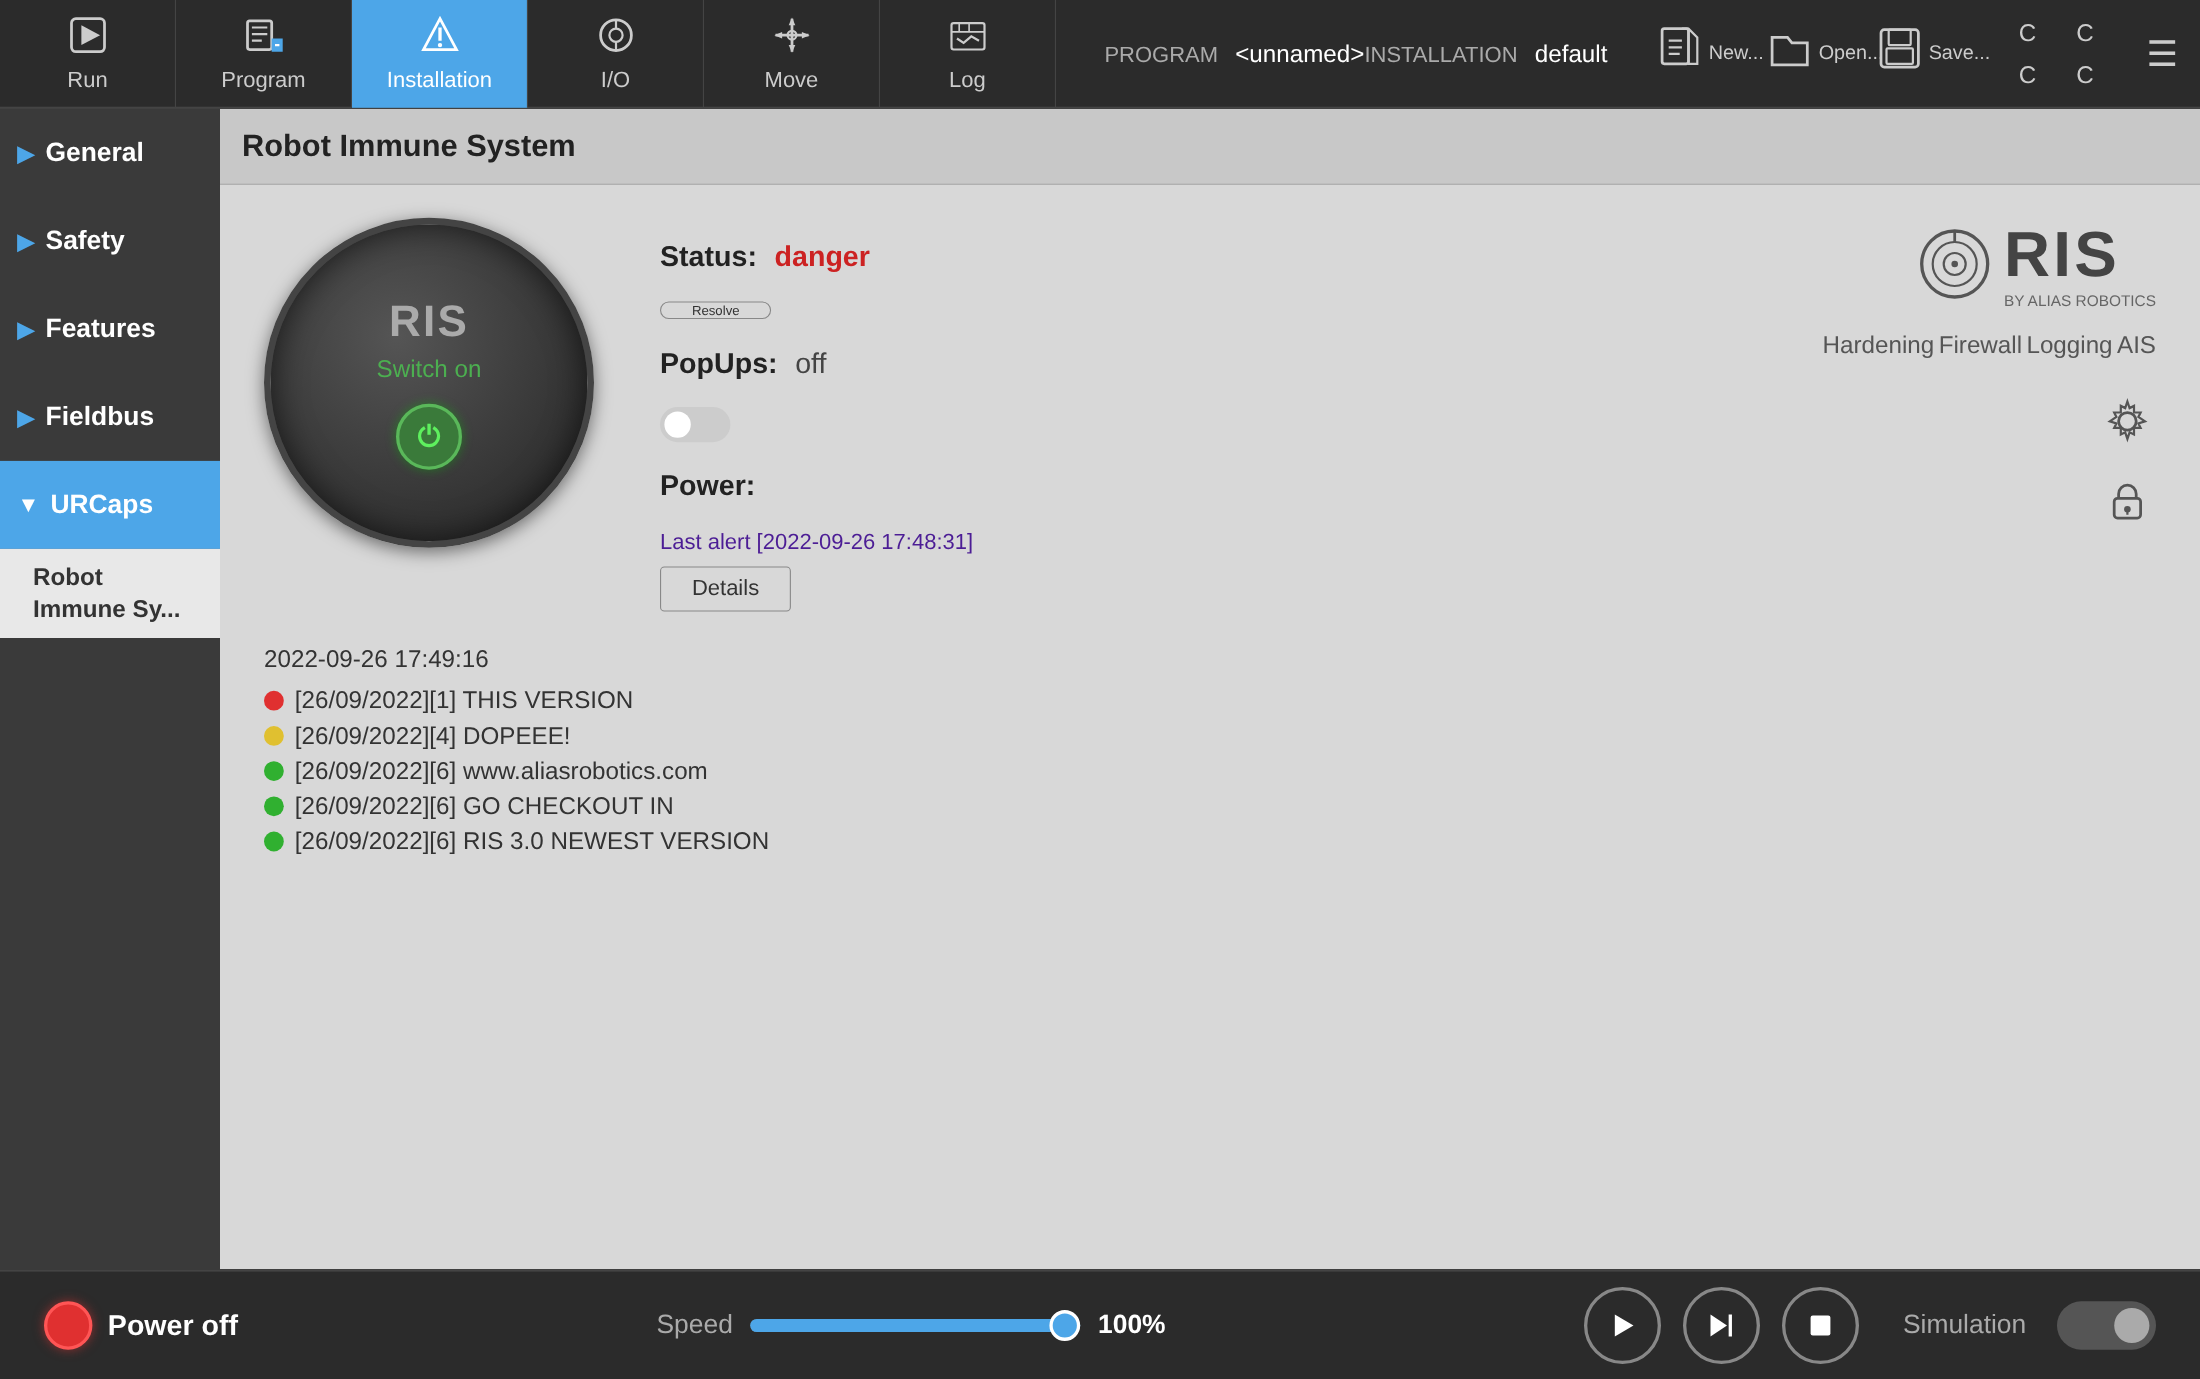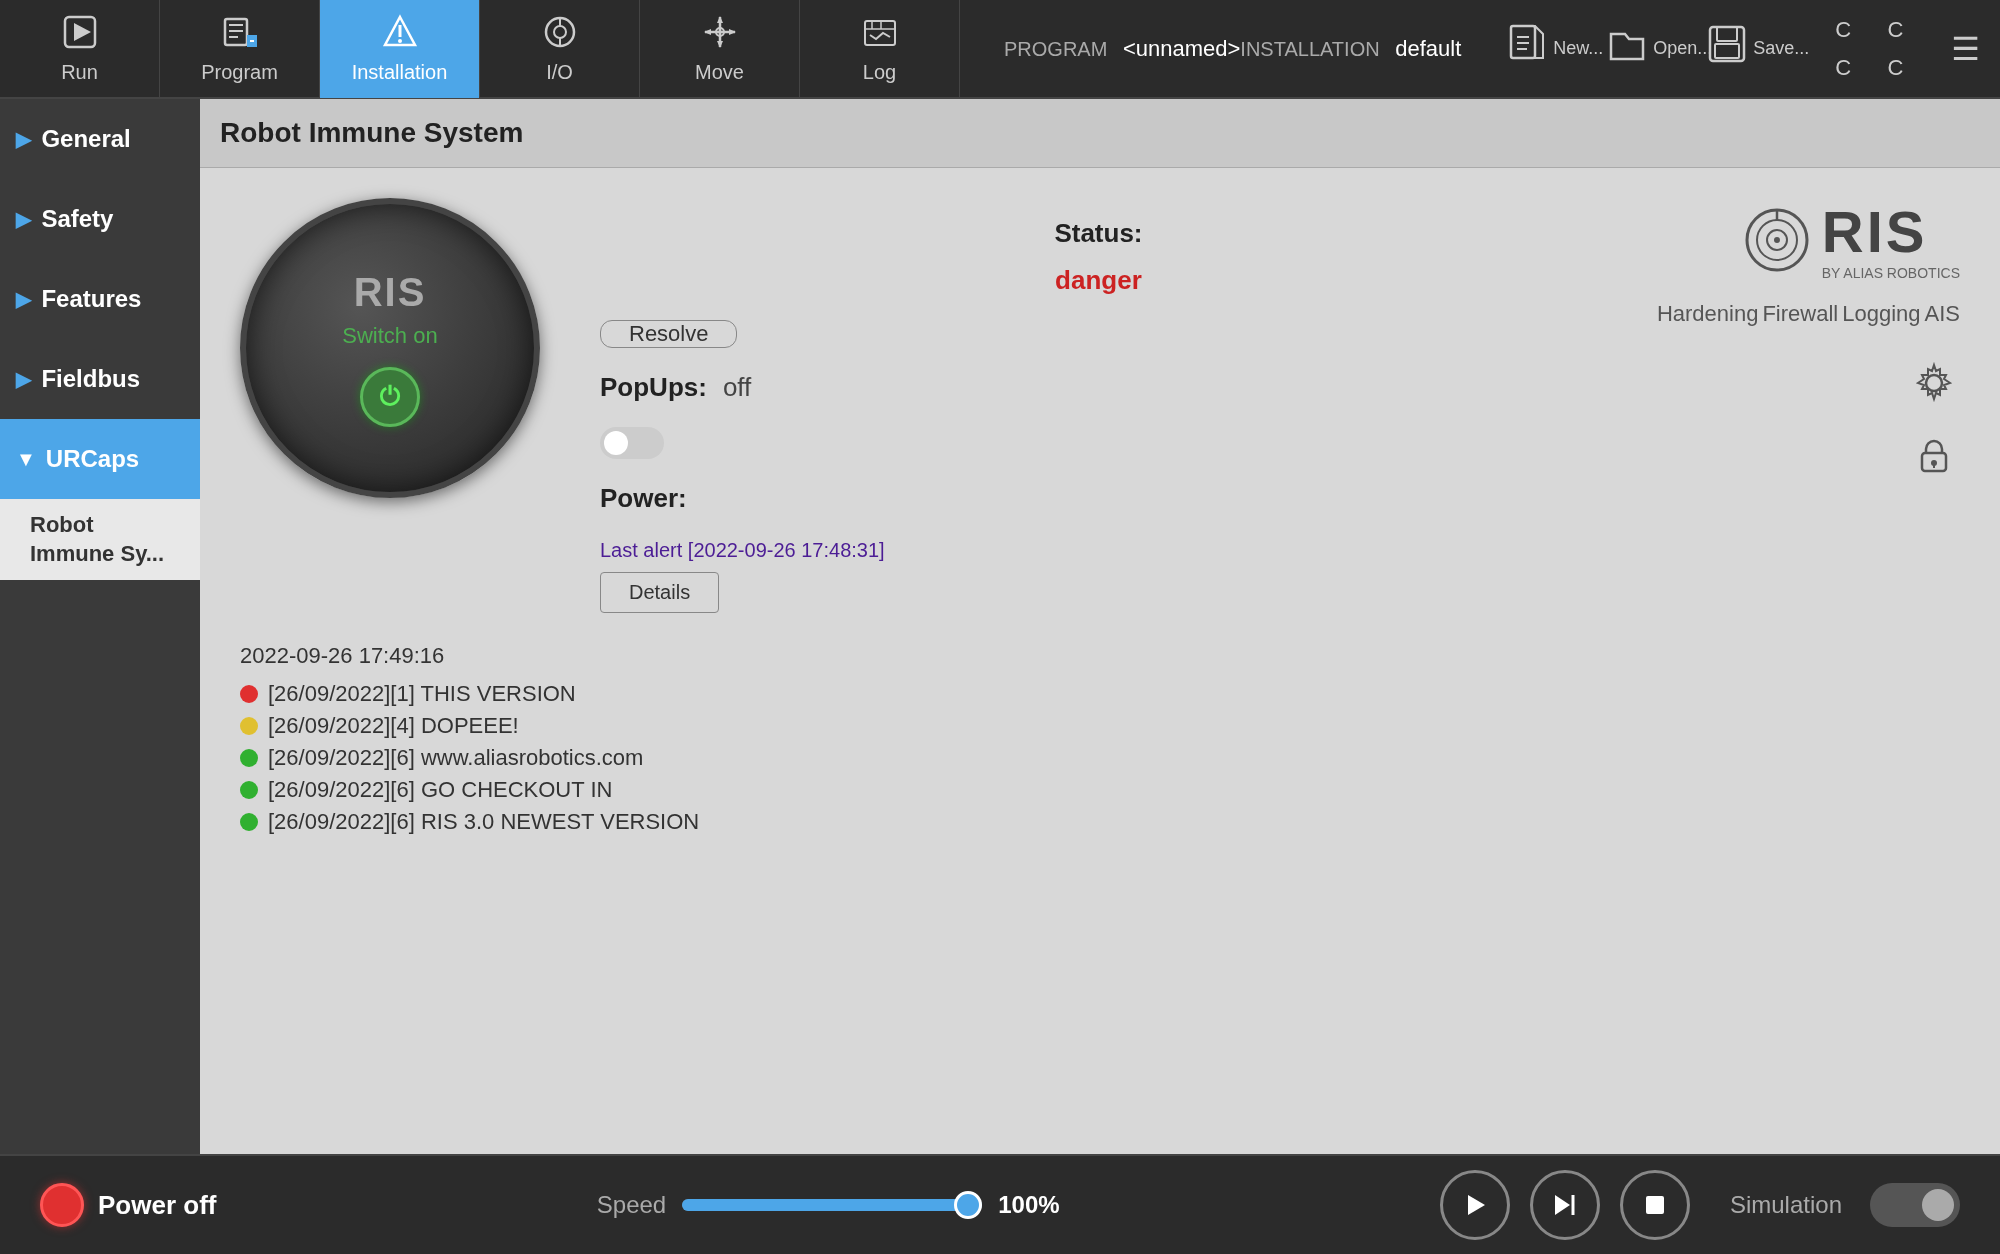--- a/index.html
+++ b/index.html
@@ -202,37 +202,36 @@
       display: flex;
       flex-direction: column;
       gap: 24px;
       padding-top: 20px;
       flex: 1;
     }
     .status-row {
       display: flex;
       align-items: center;
       gap: 16px;
-      flex-direction: column;
     }
     .status-label {
       font-size: 26px;
       font-weight: bold;
       color: #222;
     }
     .status-value-danger {
       font-size: 26px;
       color: #cc2222;
       font-weight: bold;
     }
     .resolve-btn {
       border: 1.5px solid #888;
       background: transparent;
       color: #333;
-      font-size: 22px;
+      font-size: 12px;
       padding: 0 28px;
       border-radius: 12px;
       cursor: pointer;
     }
     .popup-row {
       display: flex;
       align-items: center;
       gap: 16px;
     }
     .popup-label { font-size: 26px; font-weight: bold; color: #222; }

